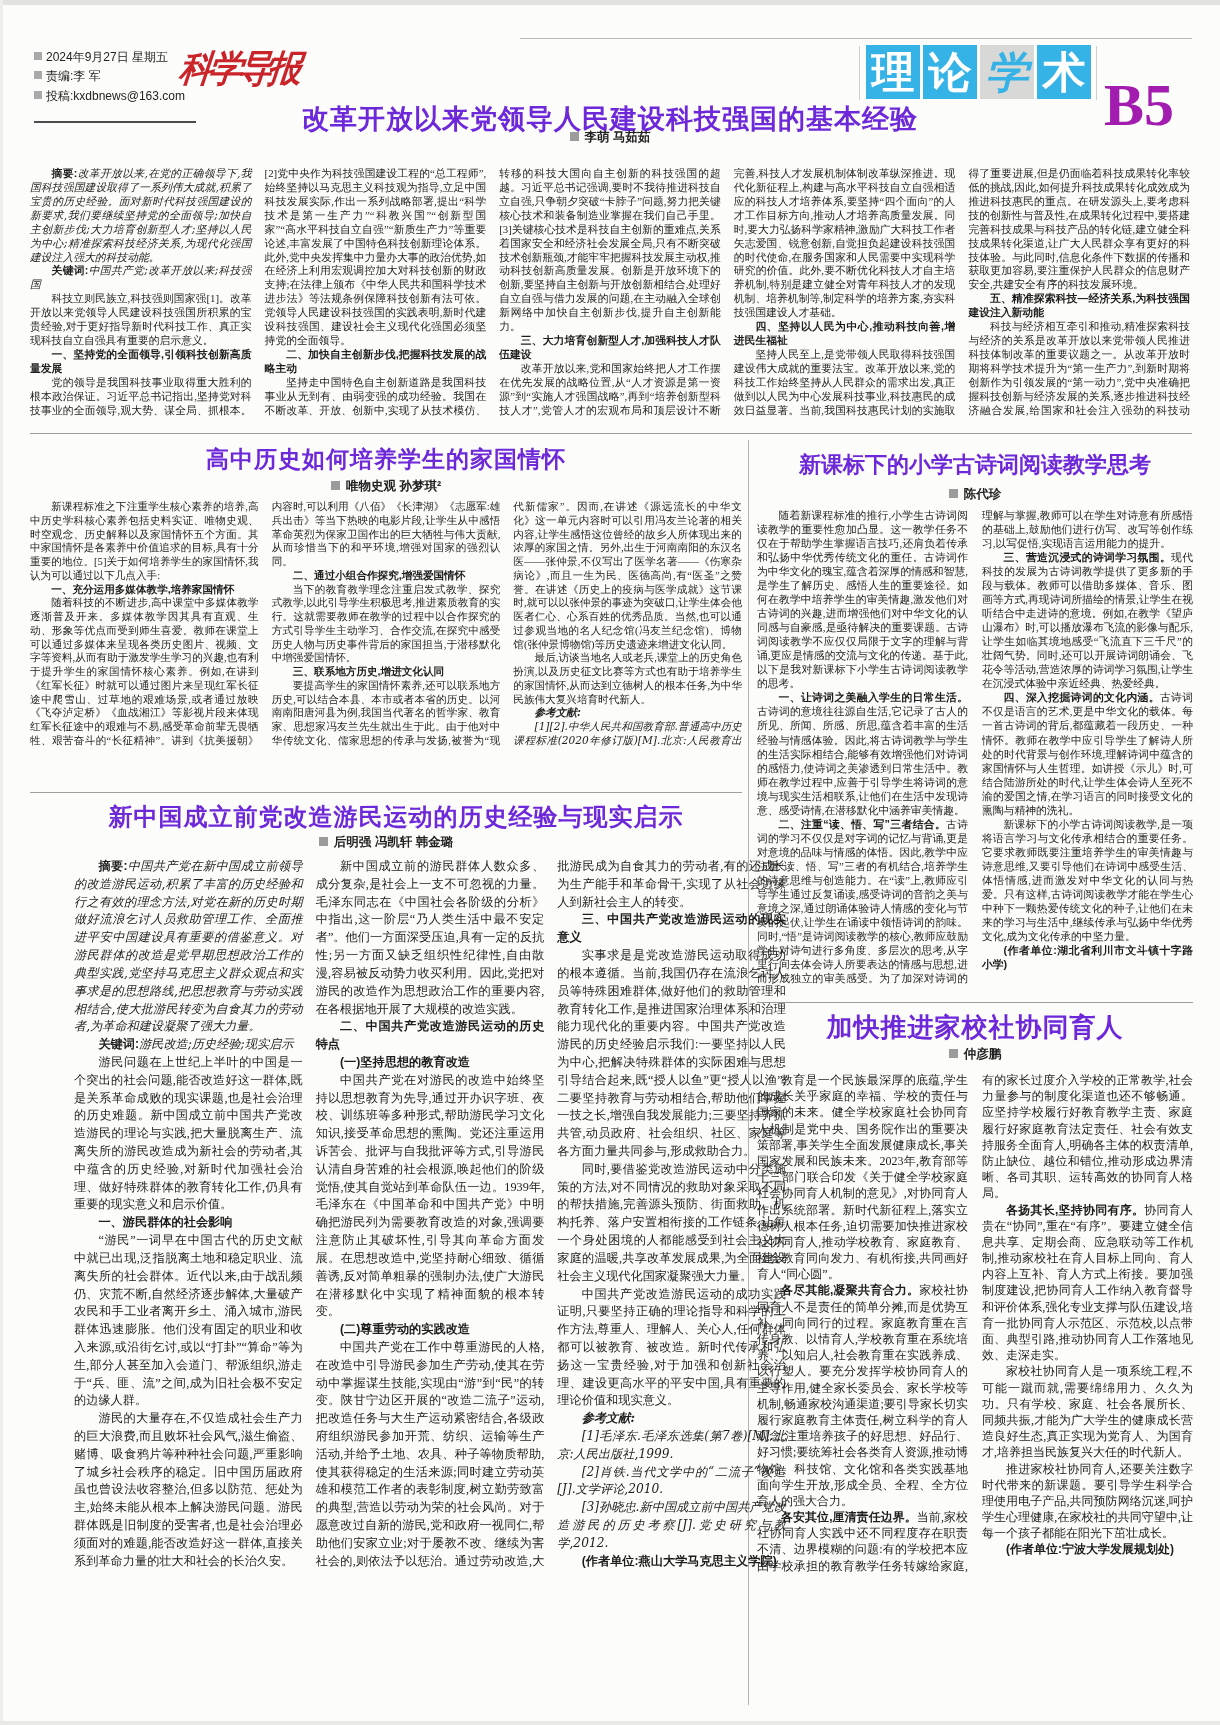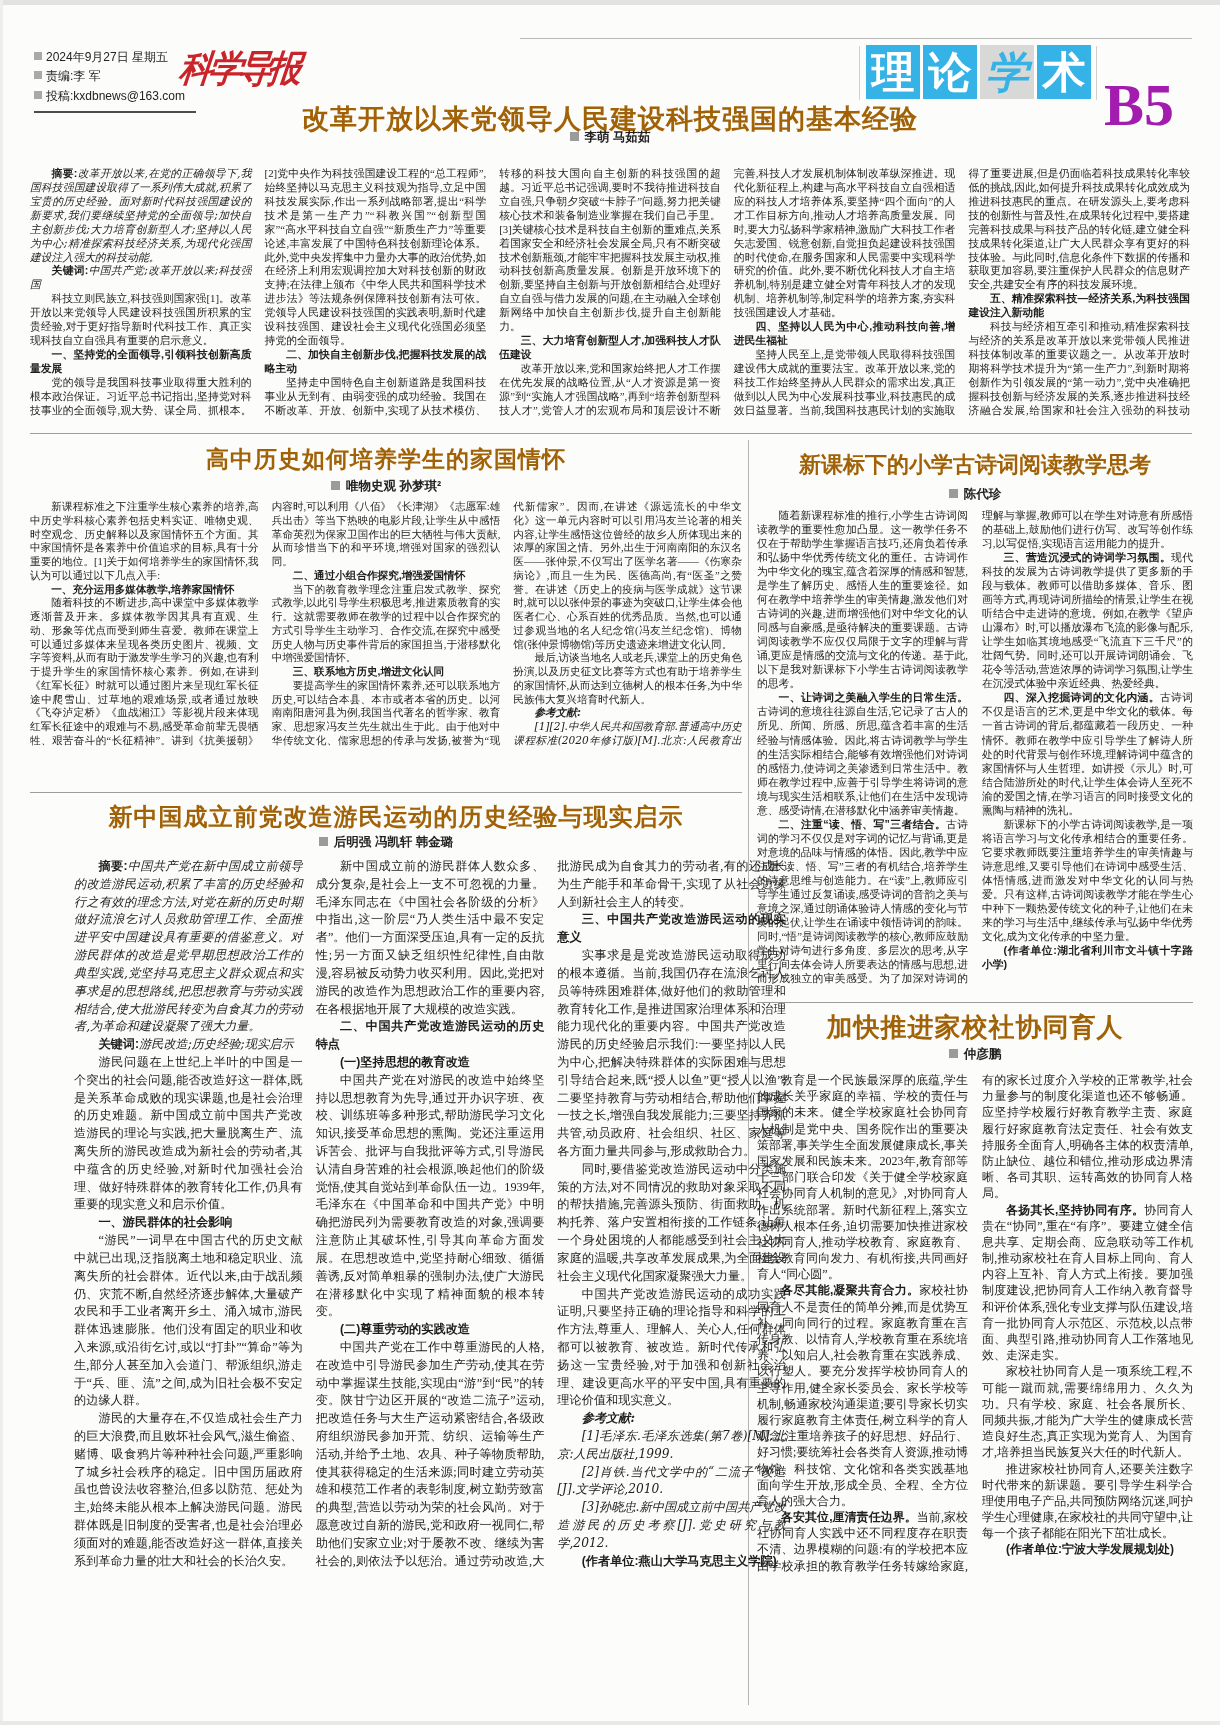--- a/index.html
+++ b/index.html
@@ -4,21 +4,21 @@
 <style>
   html,body{margin:0;padding:0;background:#c9c9c7;}
   .page{position:relative;width:1220px;height:1725px;margin:0 auto;background:#fcfcfa;color:#1c1c1c;
         font-family:"Liberation Serif","DejaVu Serif",serif;overflow:hidden;}
   .edge-top{position:absolute;top:0;left:0;right:0;height:5px;background:#e2e2e0;}
   .edge-bottom{position:absolute;bottom:0;left:0;right:0;height:4px;background:#e9e9e7;}
   .edge-left{position:absolute;top:0;left:0;bottom:0;width:3px;background:#eeeeec;}
 
   
   .mast-left{position:absolute;left:34px;top:48px;width:162px;font-size:12px;line-height:1.62;
-             font-family:"Liberation Sans",sans-serif;border-bottom:2px solid #4c4c4c;padding-bottom:5px;color:#222;}
+             font-family:"Liberation Sans",sans-serif;border-bottom:2px solid #4c4c4c;padding-bottom:15px;color:#222;}
   .mast-line{white-space:nowrap;}
   .sq{display:inline-block;width:8px;height:8px;background:#a9a9a9;margin-right:4px;vertical-align:1px;}
   .logo{position:absolute;left:182px;top:44px;width:130px;font-size:37px;font-weight:bold;font-style:italic;
         color:#c9242a;font-family:"DejaVu Serif",serif;letter-spacing:-5px;transform:skewX(-6deg) scaleX(.92);
         transform-origin:left top;white-space:nowrap;}
   .banner-topline{position:absolute;left:520px;top:38px;width:672px;height:1px;background:#b9b9b7;}
   .vbar{position:absolute;width:1px;background:#cfcfcd;}
   #vbar-a{left:859px;top:46px;height:54px;}
   #vbar-b{left:1096px;top:46px;height:54px;}
   .banner{position:absolute;left:866px;top:45px;display:flex;gap:3px;}
@@ -29,21 +29,21 @@
             font-family:"Liberation Serif",serif;color:#a21caf;margin-top:31px;}
 
   
   .hr{position:absolute;height:1px;background:#9d9d9b;}
   #hr-main{left:30px;top:433px;width:1162px;}
   #hr-left2{left:30px;top:792px;width:712px;}
   #hr-right2{left:757px;top:1002px;width:436px;}
   #vdiv{position:absolute;left:748px;top:440px;width:1px;height:1265px;background:#b4b4b2;}
 
   
-  .atitle{position:absolute;text-align:center;font-family:"Liberation Sans",sans-serif;font-weight:bold;color:#a16207;
+  .atitle{position:absolute;text-align:center;font-family:"Liberation Sans",sans-serif;font-weight:bold;color:#6d28d9;
           letter-spacing:1px;white-space:nowrap;}
   #a1-title{left:30px;width:1160px;top:101px;font-size:27px;}
   #a2-title{left:30px;width:712px;top:444px;font-size:23px;}
   #a3-title{left:757px;width:436px;top:450px;font-size:22px;letter-spacing:0;}
   #a4-title{left:40px;width:712px;top:801px;font-size:24px;}
   #a5-title{left:757px;width:436px;top:1010px;font-size:26px;}
 
   .byline{position:absolute;text-align:center;font-family:"Liberation Sans",sans-serif;font-weight:bold;
           font-size:12.5px;color:#222;}
   .bsq{display:inline-block;width:9px;height:9px;background:#9b9b9b;margin-right:6px;vertical-align:0;}
@@ -117,21 +117,21 @@
       <p class="p-h">五、精准探索科技—经济关系,为科技强国建设注入新动能</p>
       <p class="p-body">科技与经济相互牵引和推动,精准探索科技与经济的关系是改革开放以来党带领人民推进科技体制改革的重要议题之一。从改革开放时期将科学技术提升为“第一生产力”,到新时期将创新作为引领发展的“第一动力”,党中央准确把握科技创新与经济发展的关系,逐步推进科技经济融合发展,给国家和社会注入强劲的科技动能。面对经济现代化发展和科技强国建设的新要求,科技创新工作需坚持和加强党的全面领导,以新发展理念为指导,大力推进科技经济深度融合,特别是要找准科技与经济互动融合的“耦合点”,以期将更多优质资源精准高效地投向科技创新领域,加强科技与经济的双向互动。</p>
     </div>
 
   <div class="hr" id="hr-main"></div>
   <div id="vdiv"></div>
 
   <div class="atitle" id="a2-title">高中历史如何培养学生的家国情怀</div>
   <div class="byline" id="a2-byline"><span class="bsq"></span><span>唯物史观 孙梦琪²</span></div>
   <div class="cols" id="a2-cols">
-      <p class="p-body">新课程标准之下注重学生核心素养的培养,高中历史学科核心素养包括史料实证、唯物史观、时空观念、历史解释以及家国情怀五个方面。其中家国情怀是各素养中价值追求的目标,具有十分重要的地位。[1]关于如何培养学生的家国情怀,我认为可以通过以下几点入手:</p>
+      <p class="p-body">新课程标准之下注重学生核心素养的培养,高中历史学科核心素养包括史料实证、唯物史观、时空观念、历史解释以及家国情怀五个方面。其中家国情怀是各素养中价值追求的目标,具有十分重要的地位。[5]关于如何培养学生的家国情怀,我认为可以通过以下几点入手:</p>
       <p class="p-h">一、充分运用多媒体教学,培养家国情怀</p>
       <p class="p-body">随着科技的不断进步,高中课堂中多媒体教学逐渐普及开来。多媒体教学因其具有直观、生动、形象等优点而受到师生喜爱。教师在课堂上可以通过多媒体来呈现各类历史图片、视频、文字等资料,从而有助于激发学生学习的兴趣,也有利于提升学生的家国情怀核心素养。例如,在讲到《红军长征》时就可以通过图片来呈现红军长征途中爬雪山、过草地的艰难场景,或者通过放映《飞夺泸定桥》《血战湘江》等影视片段来体现红军长征途中的艰难与不易,感受革命前辈无畏牺牲、艰苦奋斗的“长征精神”。讲到《抗美援朝》内容时,可以利用《八佰》《长津湖》《志愿军:雄兵出击》等当下热映的电影片段,让学生从中感悟革命英烈为保家卫国作出的巨大牺牲与伟大贡献,从而珍惜当下的和平环境,增强对国家的强烈认同。</p>
       <p class="p-h">二、通过小组合作探究,增强爱国情怀</p>
       <p class="p-body">当下的教育教学理念注重启发式教学、探究式教学,以此引导学生积极思考,推进素质教育的实行。这就需要教师在教学的过程中以合作探究的方式引导学生主动学习、合作交流,在探究中感受历史人物与历史事件背后的家国担当,于潜移默化中增强爱国情怀。</p>
       <p class="p-h">三、联系地方历史,增进文化认同</p>
       <p class="p-body">要提高学生的家国情怀素养,还可以联系地方历史,可以结合本县、本市或者本省的历史。以河南南阳唐河县为例,我国当代著名的哲学家、教育家、思想家冯友兰先生就出生于此。由于他对中华传统文化、儒家思想的传承与发扬,被誉为“现代新儒家”。因而,在讲述《源远流长的中华文化》这一单元内容时可以引用冯友兰论著的相关内容,让学生感悟这位曾经的故乡人所体现出来的浓厚的家国之情。另外,出生于河南南阳的东汉名医——张仲景,不仅写出了医学名著——《伤寒杂病论》,而且一生为民、医德高尚,有“医圣”之赞誉。在讲述《历史上的疫病与医学成就》这节课时,就可以以张仲景的事迹为突破口,让学生体会他医者仁心、心系百姓的优秀品质。当然,也可以通过参观当地的名人纪念馆(冯友兰纪念馆)、博物馆(张仲景博物馆)等历史遗迹来增进文化认同。</p>
       <p class="p-body">最后,访谈当地名人或老兵,课堂上的历史角色扮演,以及历史征文比赛等方式也有助于培养学生的家国情怀,从而达到立德树人的根本任务,为中华民族伟大复兴培育时代新人。</p>
       <p class="p-reft">参考文献:</p>
       <p class="p-ref">[1][2].中华人民共和国教育部.普通高中历史课程标准(2020年修订版)[M].北京:人民教育出版社,2020(05):4-7.</p>
     </div>

